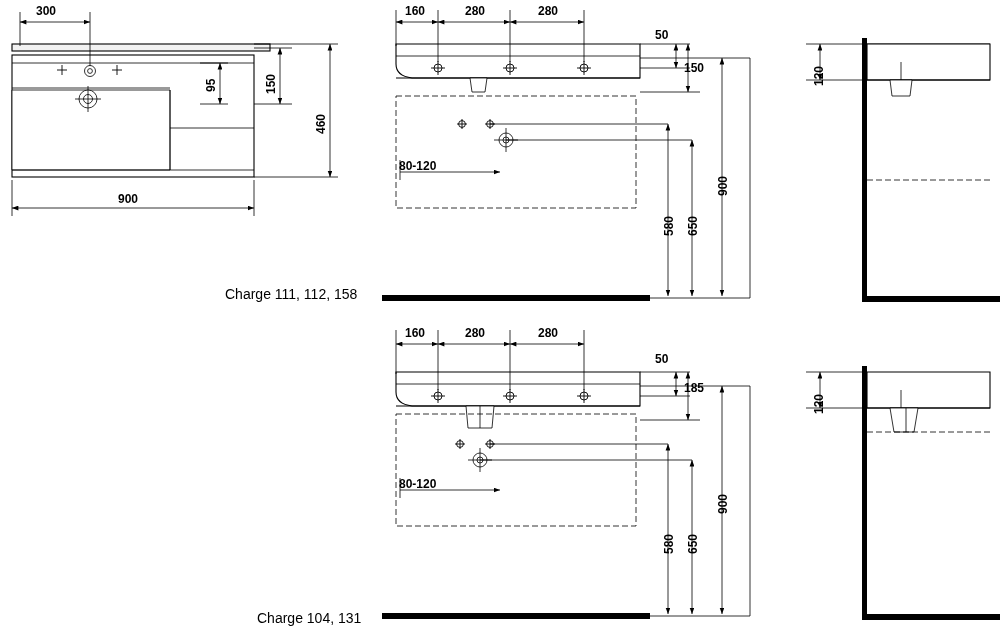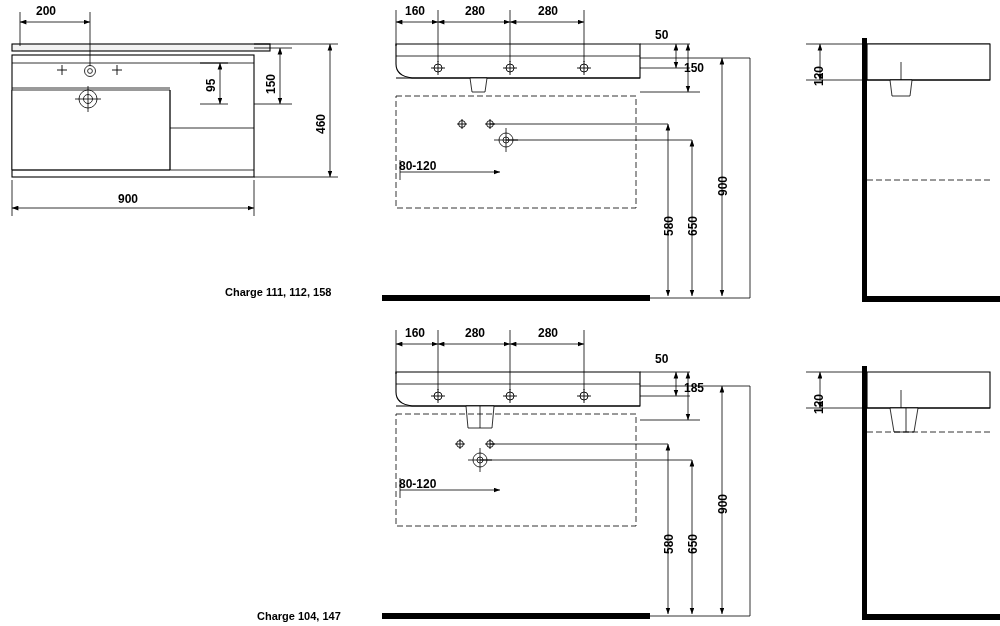--- a/index.html
+++ b/index.html
@@ -1,21 +1,21 @@
 <!DOCTYPE html>
 <html><head>
 <meta charset="utf-8">
 <style>
   html,body{margin:0;padding:0;background:#ffffff;}
   body{width:1000px;height:626px;position:relative;overflow:hidden;
        font-family:"Liberation Sans",sans-serif;color:#000;}
   #stage{position:absolute;left:0;top:0;width:1000px;height:626px;}
   .lbl{position:absolute;font-weight:bold;font-size:12px;color:#000;white-space:nowrap;}
   .lbl.v{transform-origin:0 0;}
-  .cap{position:absolute;font-size:11px;color:#000;white-space:nowrap;font-weight:bold;}
+  .cap{position:absolute;font-size:14px;color:#000;white-space:nowrap;font-weight:normal;}
   svg{position:absolute;left:0;top:0;}
   .ln{stroke:#000;fill:none;}
   .thin{stroke-width:0.8;}
   .med{stroke-width:1.1;}
   .dash{stroke-dasharray:6 3;stroke-width:0.8;}
   .fillw{fill:#ffffff;}
   .fillg{fill:#f2f2f2;}
 </style>
 </head>
 <body>
@@ -238,21 +238,21 @@
     <line x1="906" y1="408" x2="906" y2="432" class="ln thin"></line>
     <line x1="901" y1="390" x2="901" y2="408" class="ln thin"></line>
     <line x1="806" y1="372" x2="866" y2="372" class="ln thin"></line>
     <line x1="806" y1="408" x2="866" y2="408" class="ln thin"></line>
     <line x1="820" y1="372" x2="820" y2="408" class="ln thin" marker-start="url(#ahs)" marker-end="url(#ah)"></line>
     <path d="M867 432 L990 432" class="ln dash"></path>
     <rect x="862" y="614" width="138" height="6" fill="#000"></rect>
   </g>
 </svg>
 
-<div class="lbl" style="left:36px;top:4px;">200</div>
+<div class="lbl" style="left:36px;top:4px;">300</div>
 <div class="lbl" style="left:118px;top:192px;">900</div>
 <div class="lbl v" style="left:204px;top:92px;transform:rotate(-90deg);">95</div>
 <div class="lbl v" style="left:264px;top:94px;transform:rotate(-90deg);">150</div>
 <div class="lbl v" style="left:314px;top:134px;transform:rotate(-90deg);">460</div>
 
 <div class="lbl" style="left:405px;top:4px;">160</div>
 <div class="lbl" style="left:465px;top:4px;">280</div>
 <div class="lbl" style="left:538px;top:4px;">280</div>
 <div class="lbl" style="left:655px;top:28px;">50</div>
 <div class="lbl" style="left:684px;top:61px;">150</div>
@@ -269,15 +269,15 @@
 <div class="lbl" style="left:655px;top:352px;">50</div>
 <div class="lbl" style="left:684px;top:381px;">185</div>
 <div class="lbl" style="left:399px;top:477px;">80-120</div>
 <div class="lbl v" style="left:662px;top:554px;transform:rotate(-90deg);">580</div>
 <div class="lbl v" style="left:686px;top:554px;transform:rotate(-90deg);">650</div>
 <div class="lbl v" style="left:716px;top:514px;transform:rotate(-90deg);">900</div>
 
 <div class="lbl v" style="left:812px;top:414px;transform:rotate(-90deg);">120</div>
 
 <div class="cap" style="left:225px;top:286px;">Charge 111, 112, 158</div>
-<div class="cap" style="left:257px;top:610px;">Charge 104, 147</div>
+<div class="cap" style="left:257px;top:610px;">Charge 104, 131</div>
 
 </div>
 
 </body></html>

